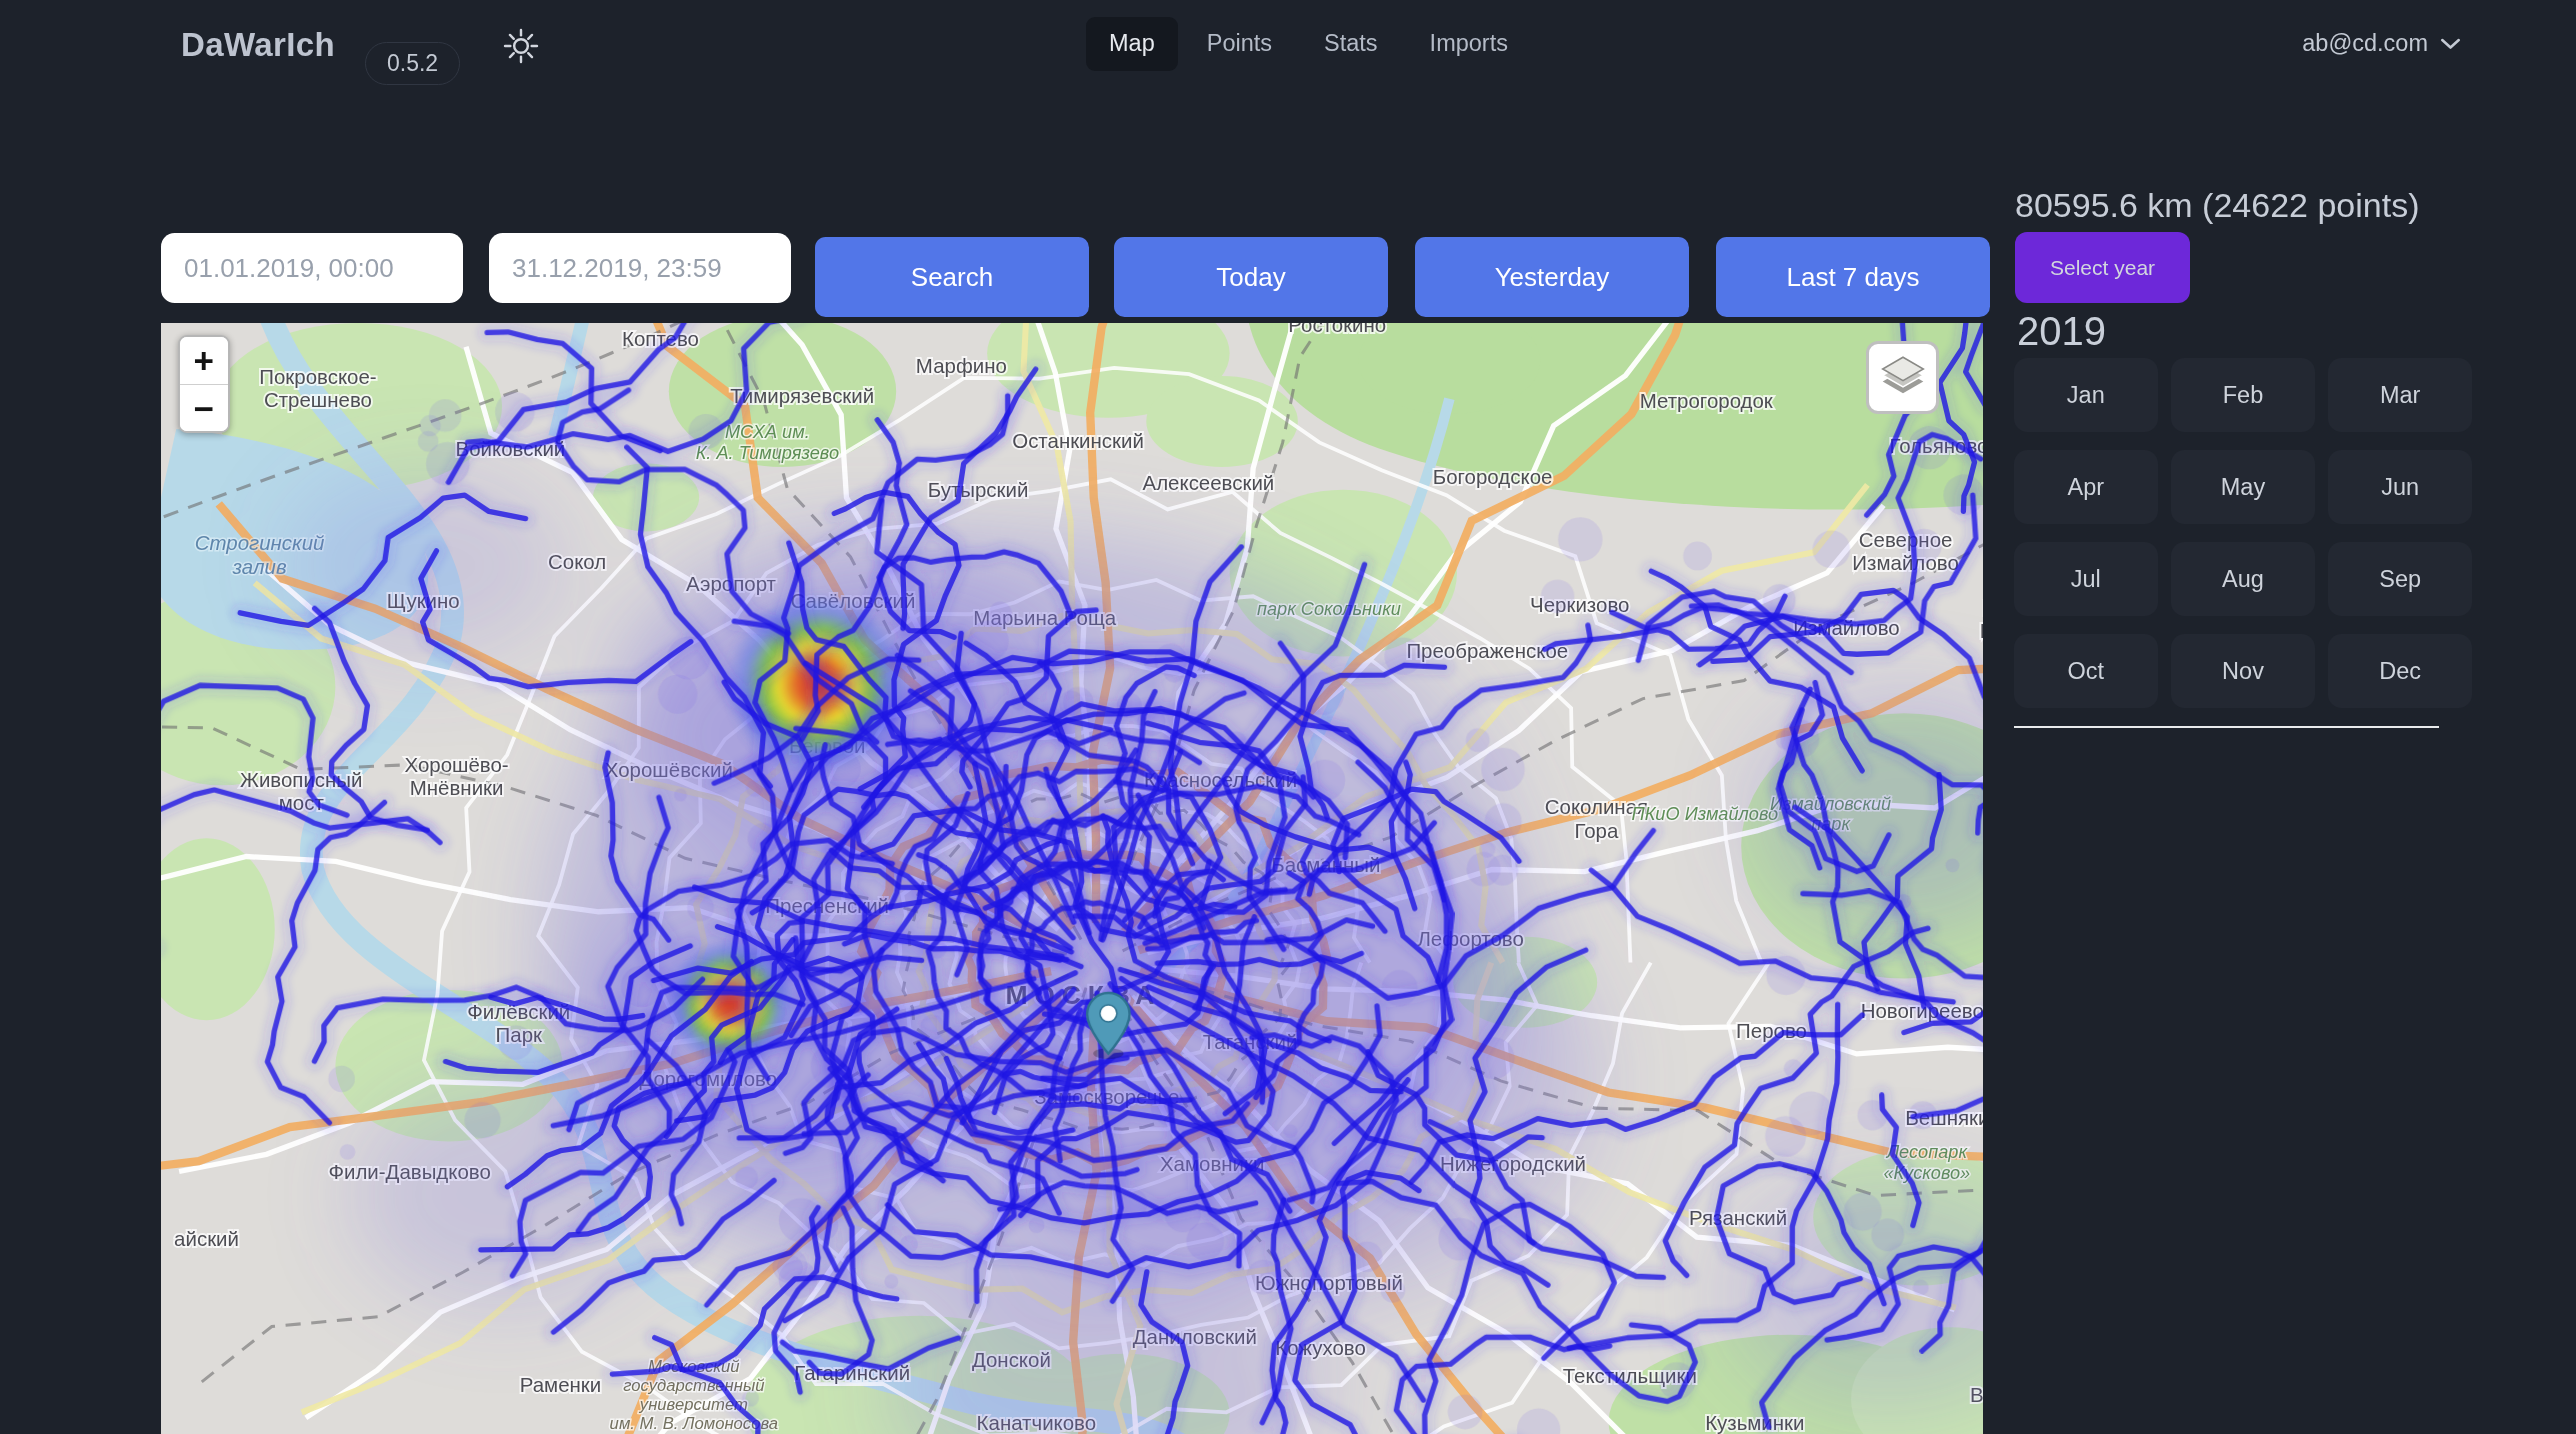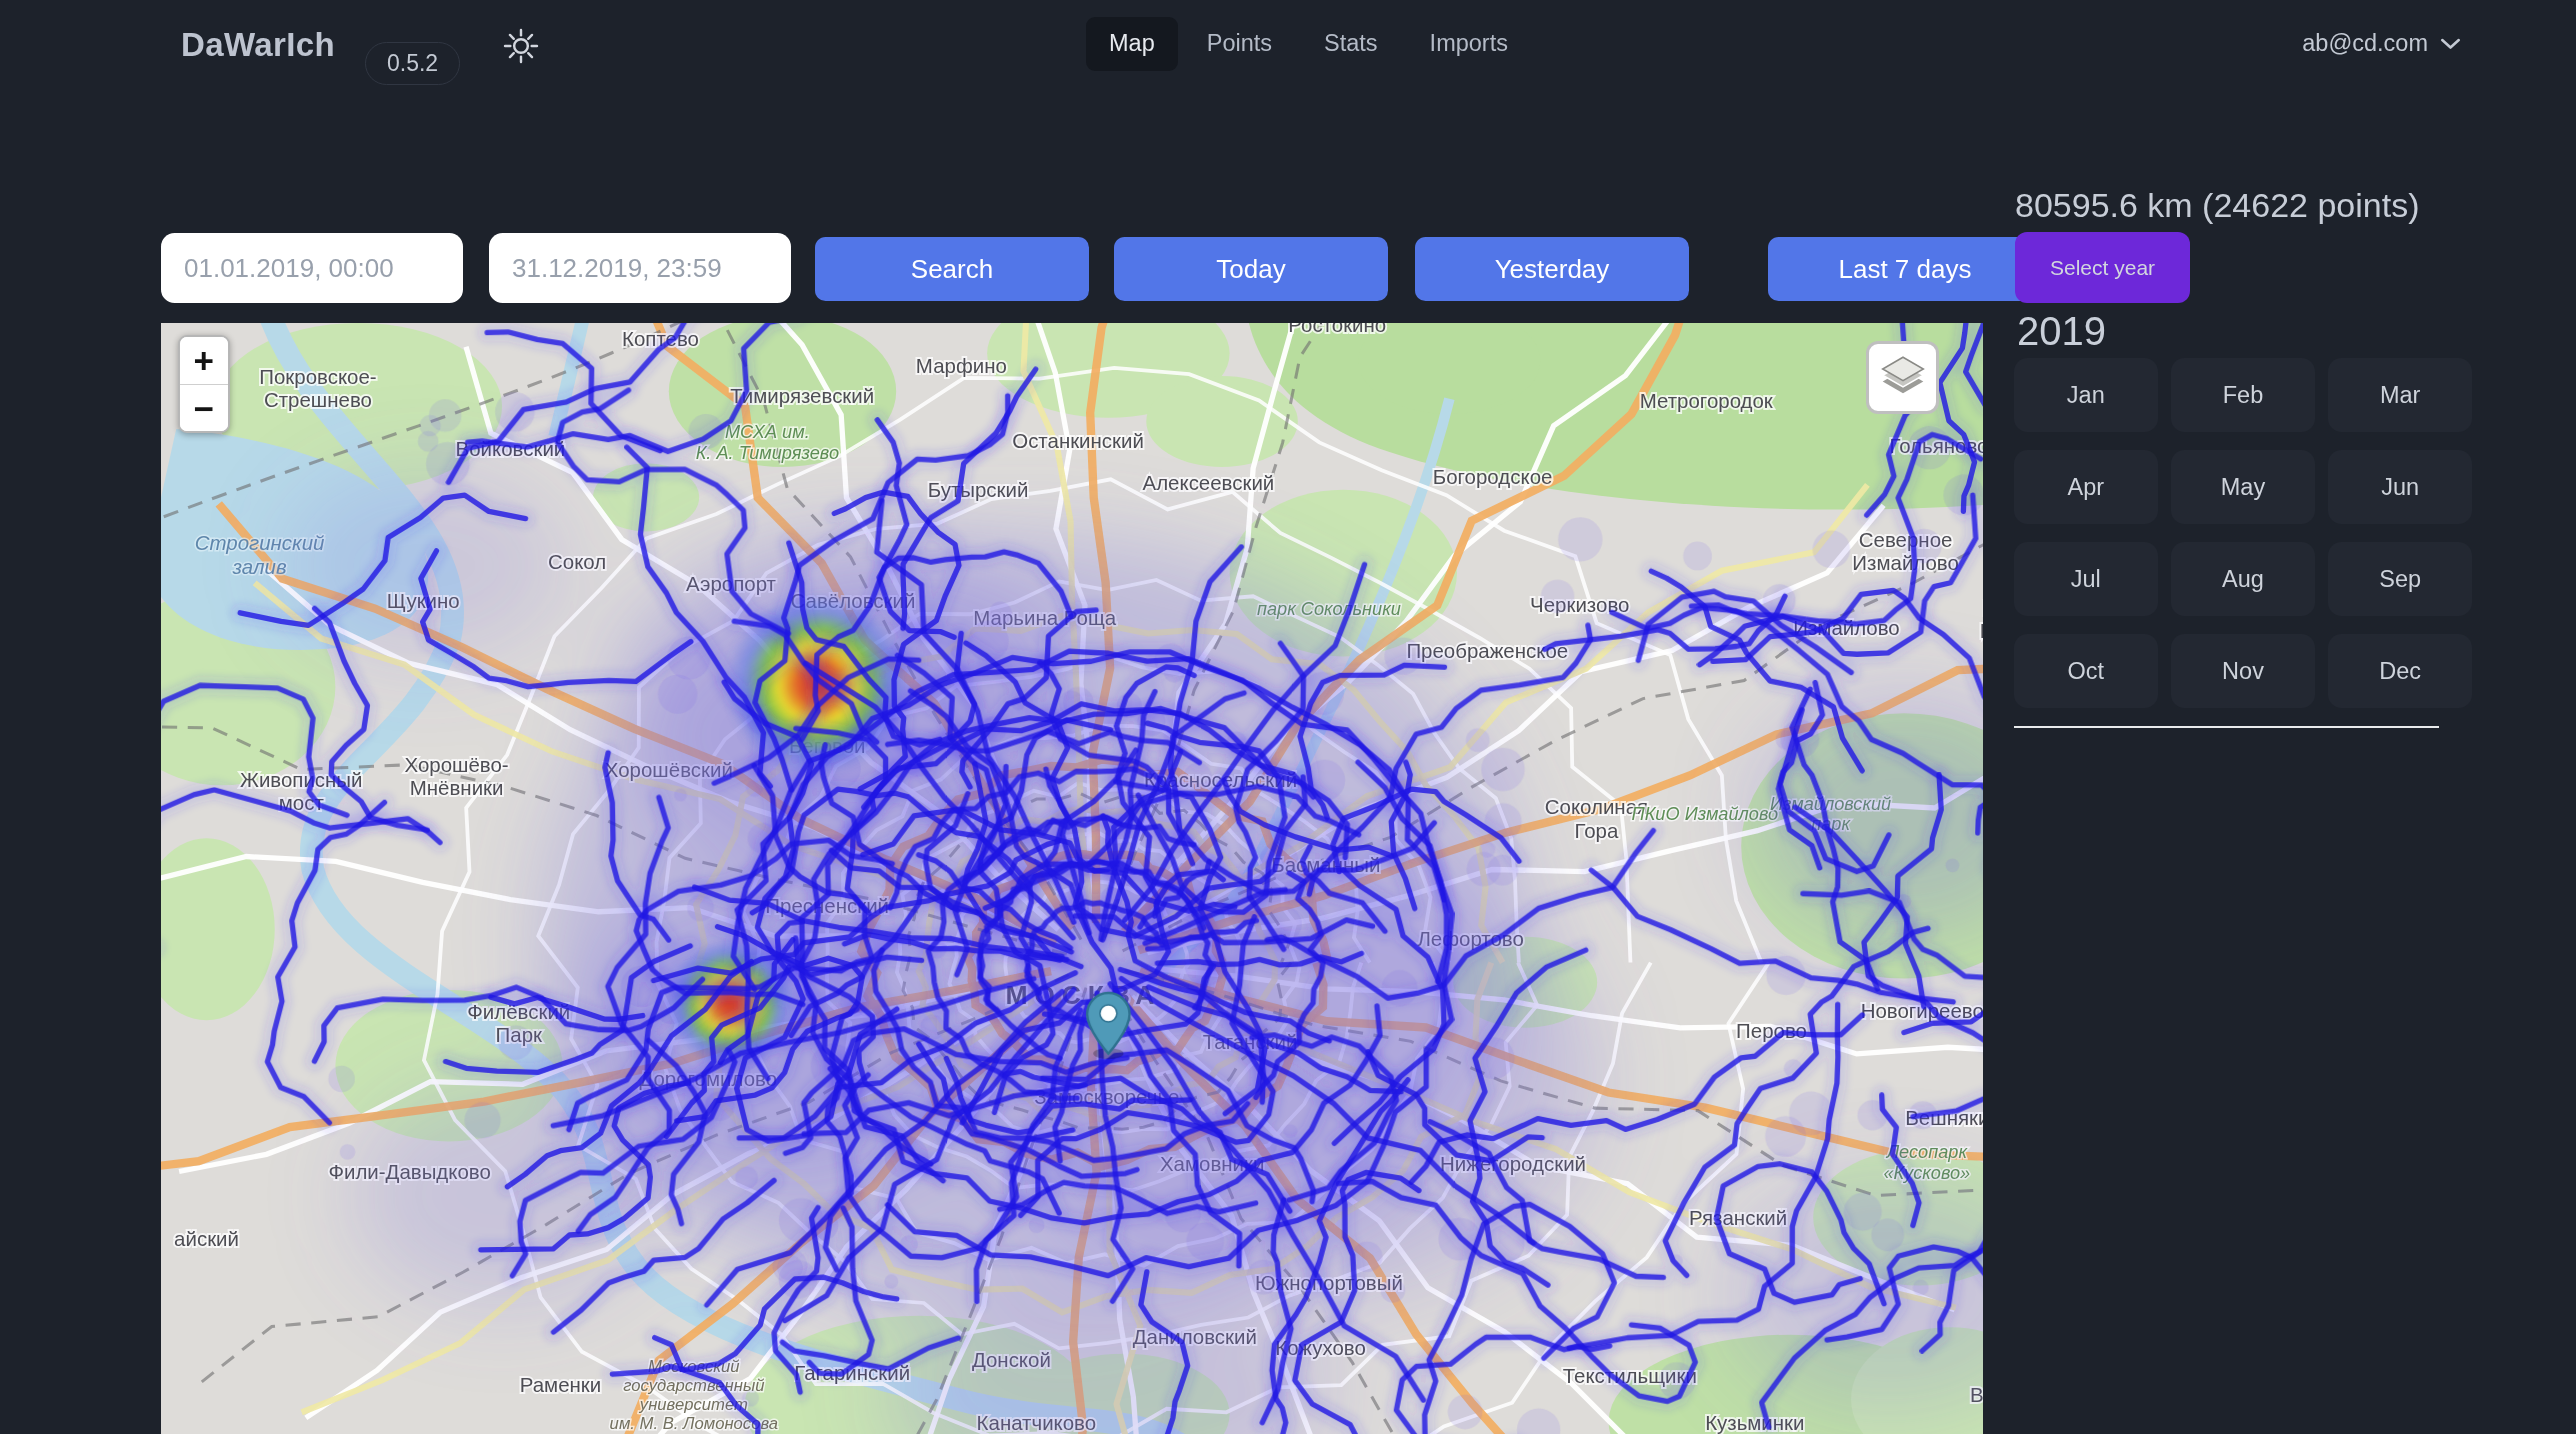--- a/index.html
+++ b/index.html
@@ -14,22 +14,22 @@
   .tabs { position:absolute; left:1086px; top:16.7px; display:flex; gap:6px; align-items:center; }
   .tab { padding:13.6px 23px; font-size:23.5px; color:#b4bbc7; border-radius:9px; cursor:pointer; white-space:nowrap; }
   .tab.active { background:#14181f; color:#e7eaef; }
   .account { position:absolute; right:115px; top:30px; display:flex; align-items:center; gap:12px; font-size:23.5px; color:#c3c9d3; cursor:pointer; }
 
   
   .filter-label { position:absolute; top:190px; font-size:22px; font-weight:700; color:#ccd1da;margin-top:48px; }
   #start-label { left:165px; } #end-label { left:493px; }
   .date-input { position:absolute; top:233px; width:302px; height:70px; background:#ffffff; border:0; border-radius:13.6px; font-size:26px; color:#98a0ac; padding:0 23px; font-family:"Liberation Sans",sans-serif; }
   #start-input { left:161px; } #end-input { left:489px; }
-  .btn-blue { position:absolute; top:237px; width:274px; height:64px; background:#5276e8; border:0; border-radius:10.6px; color:#ffffff; font-size:26px; font-weight:500; font-family:"Liberation Sans",sans-serif; cursor:pointer; }
-  #btn-search { left:815px; } #btn-today { left:1114px; } #btn-yesterday { left:1415px; } #btn-last7 { left:1768px; }
+  .btn-blue { position:absolute; top:237px; width:274px; height:80px; background:#5276e8; border:0; border-radius:10.6px; color:#ffffff; font-size:26px; font-weight:500; font-family:"Liberation Sans",sans-serif; cursor:pointer; }
+  #btn-search { left:815px; } #btn-today { left:1114px; } #btn-yesterday { left:1415px; } #btn-last7 { left:1716px; }
 
   
   .sidebar-stats { position:absolute; left:2015px; top:186px; font-size:34px; font-weight:500; color:#c7cdd7; }
   .select-year { position:absolute; left:2015px; top:232px; height:71px; padding:0 35px; background:#6d28d9; border:0; border-radius:12px; color:#d2d6de; font-size:21px; font-weight:500; font-family:"Liberation Sans",sans-serif; cursor:pointer; }
   .year-heading { position:absolute; left:2017px; top:309px; font-size:40px; font-weight:500; color:#c9cfd9; }
   .months { position:absolute; left:2014px; top:358px; width:458px; display:grid; grid-template-columns:repeat(3,1fr); gap:18px 13.6px; }
   .month-btn { height:74px; background:#232832; border:0; border-radius:13.6px; color:#ced3db; font-size:23.5px; font-weight:500; font-family:"Liberation Sans",sans-serif; cursor:pointer; }
   .sidebar-divider { position:absolute; left:2014px; top:726px; width:425px; height:2.3px; background:#e8eaec; }
 
   

